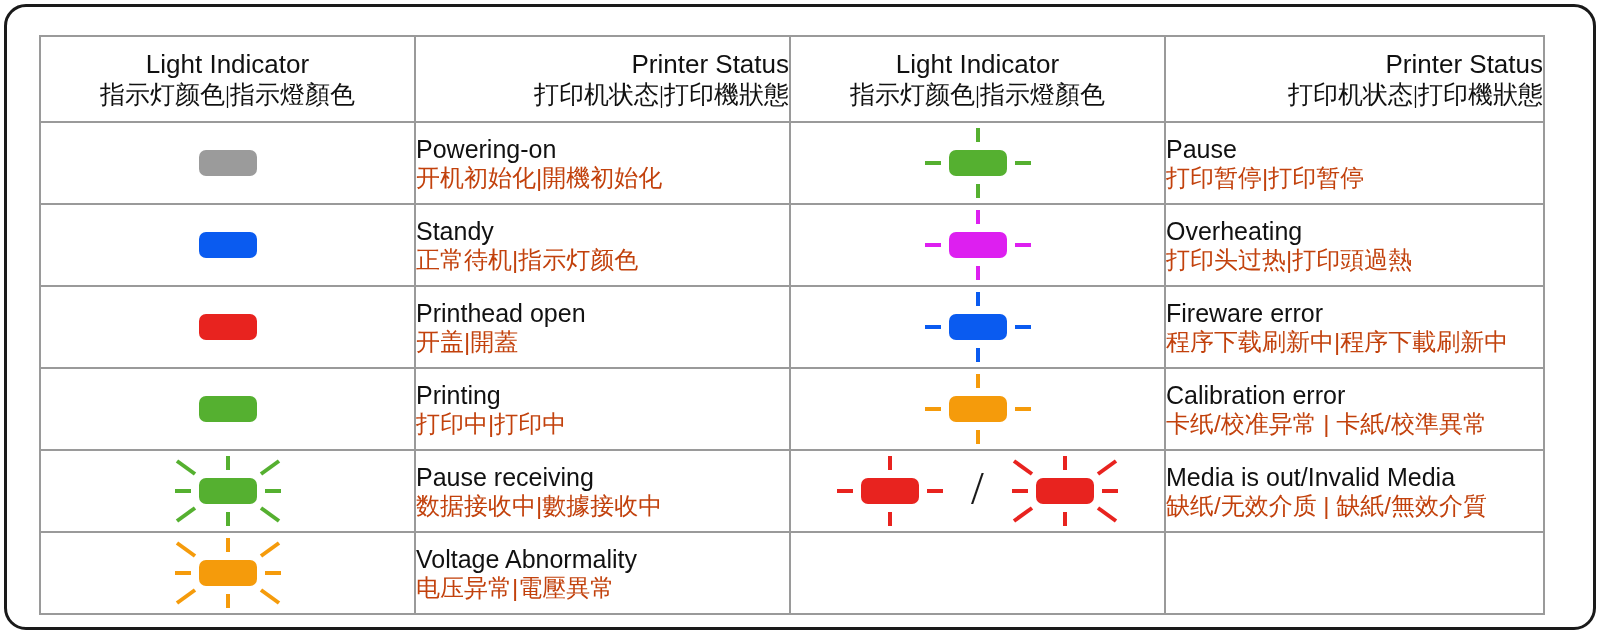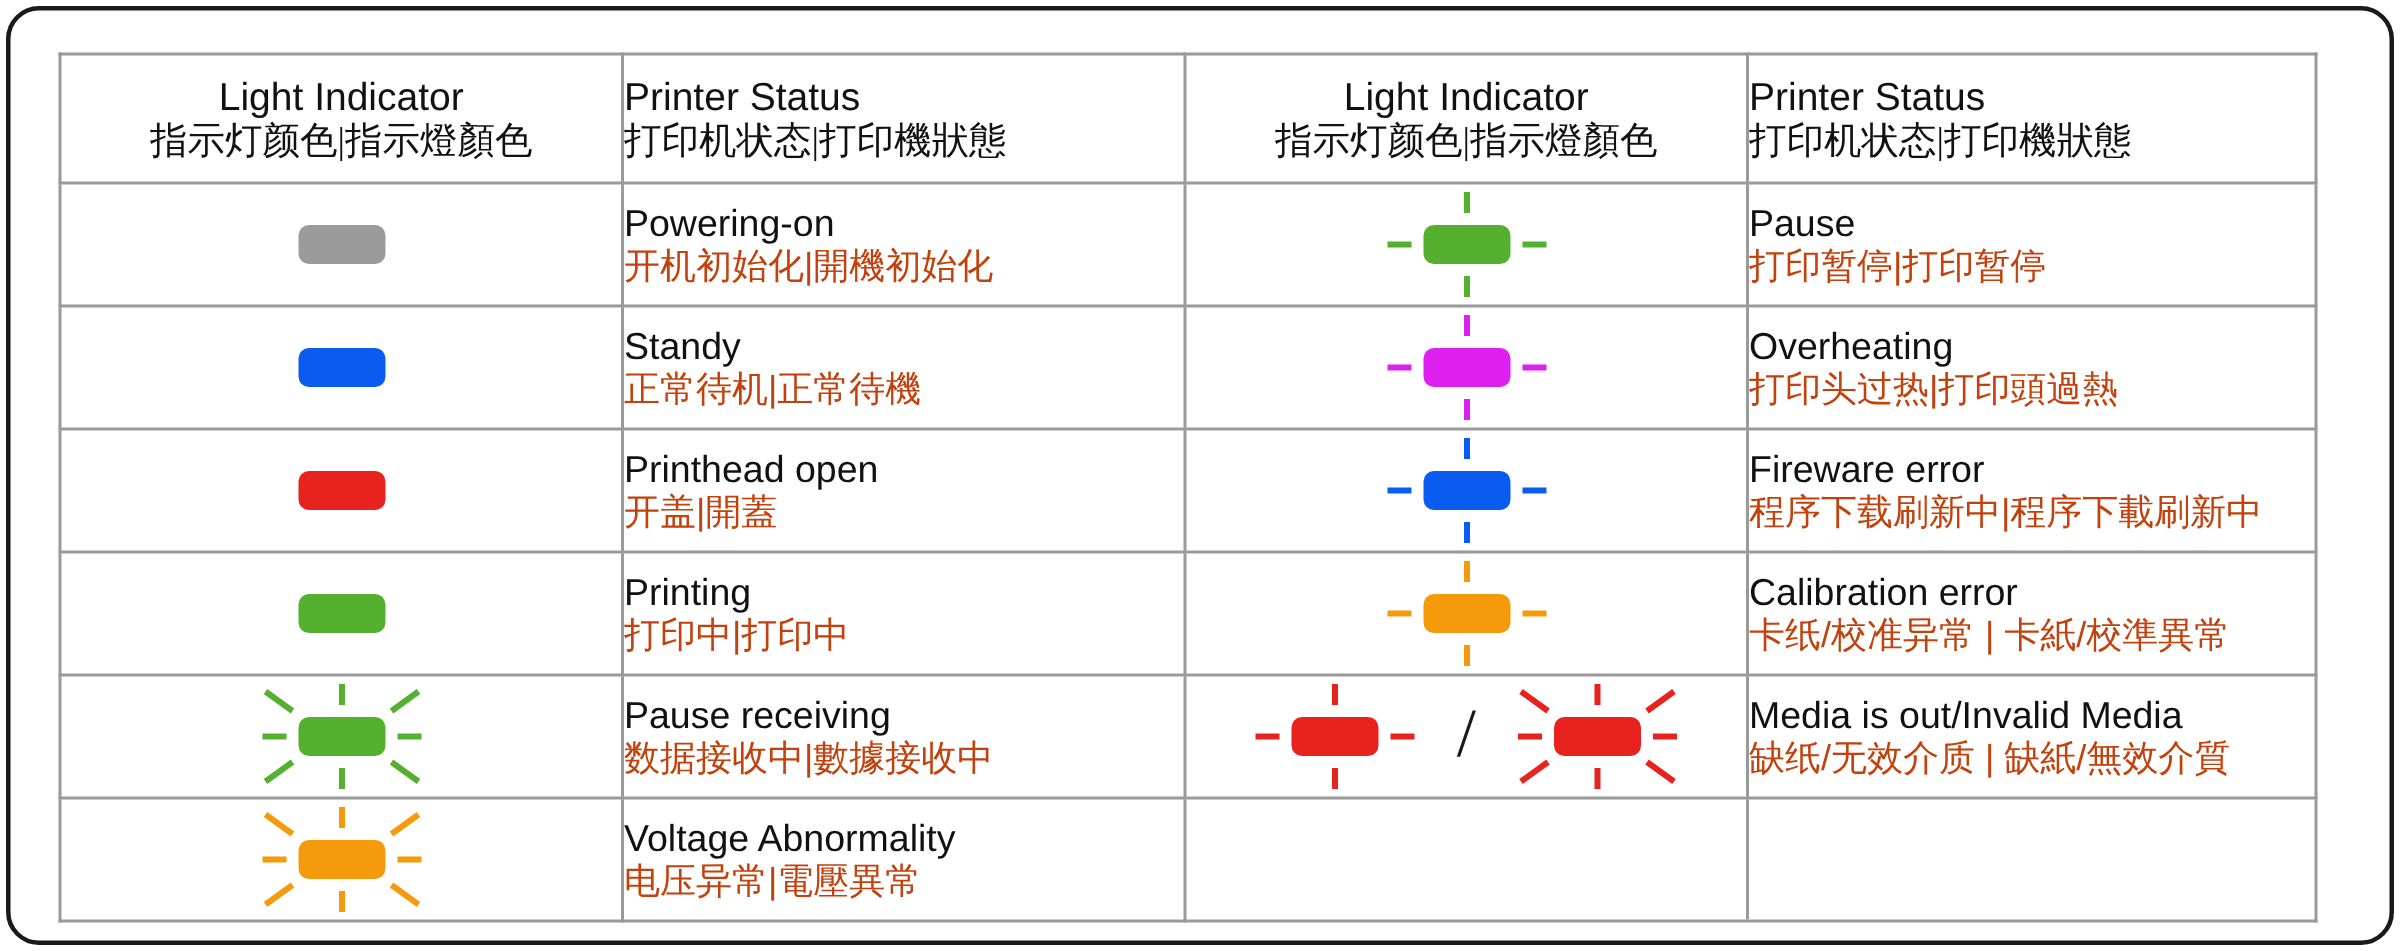--- a/index.html
+++ b/index.html
@@ -35,21 +35,21 @@
     padding: 0;
     vertical-align: middle;
     background: #ffffff;
   }
   
   col.c1 { width: 375px; }
   col.c2 { width: 375px; }
   col.c3 { width: 375px; }
   col.c4 { width: 379px; }
 
-  .hdr-cell { padding: 6px 14px 8px 14px; text-align: left; }
+  .hdr-cell { padding: 6px 14px 8px 14px; text-align: right; }
   .hdr-cell.center { text-align: center; }
   .hdr-en {
     font-size: 26px;
     color: #111111;
     line-height: 1.18;
     white-space: nowrap;
     font-weight: 400;
   }
   .hdr-cn {
     font-size: 25px;
@@ -160,21 +160,21 @@
         <tr class="light-row">
           <td class="light-cell">
             <div class="light-wrap">
               <svg width="110" height="80" viewBox="0 0 110 80" class="indicator">
                 <rect x="26" y="27" width="58" height="26" rx="7" ry="7" fill="#0a5bf0"></rect>
               </svg>
             </div>
           </td>
           <td class="status-cell">
             <div class="st-en">Standy</div>
-            <div class="st-cn">正常待机|正常待機</div>
+            <div class="st-cn">正常待机|指示灯颜色</div>
           </td>
           <td class="light-cell">
             <div class="light-wrap">
               <svg width="110" height="80" viewBox="0 0 110 80" class="indicator">
                 <line x1="55" y1="19" x2="55" y2="5" stroke="#dd1ff0" stroke-width="4" stroke-linecap="butt"></line>
                 <line x1="55" y1="61" x2="55" y2="75" stroke="#dd1ff0" stroke-width="4" stroke-linecap="butt"></line>
                 <line x1="18" y1="40" x2="2" y2="40" stroke="#dd1ff0" stroke-width="4" stroke-linecap="butt"></line>
                 <line x1="92" y1="40" x2="108" y2="40" stroke="#dd1ff0" stroke-width="4" stroke-linecap="butt"></line>
                 <rect x="26" y="27" width="58" height="26" rx="7" ry="7" fill="#dd1ff0"></rect>
               </svg>

